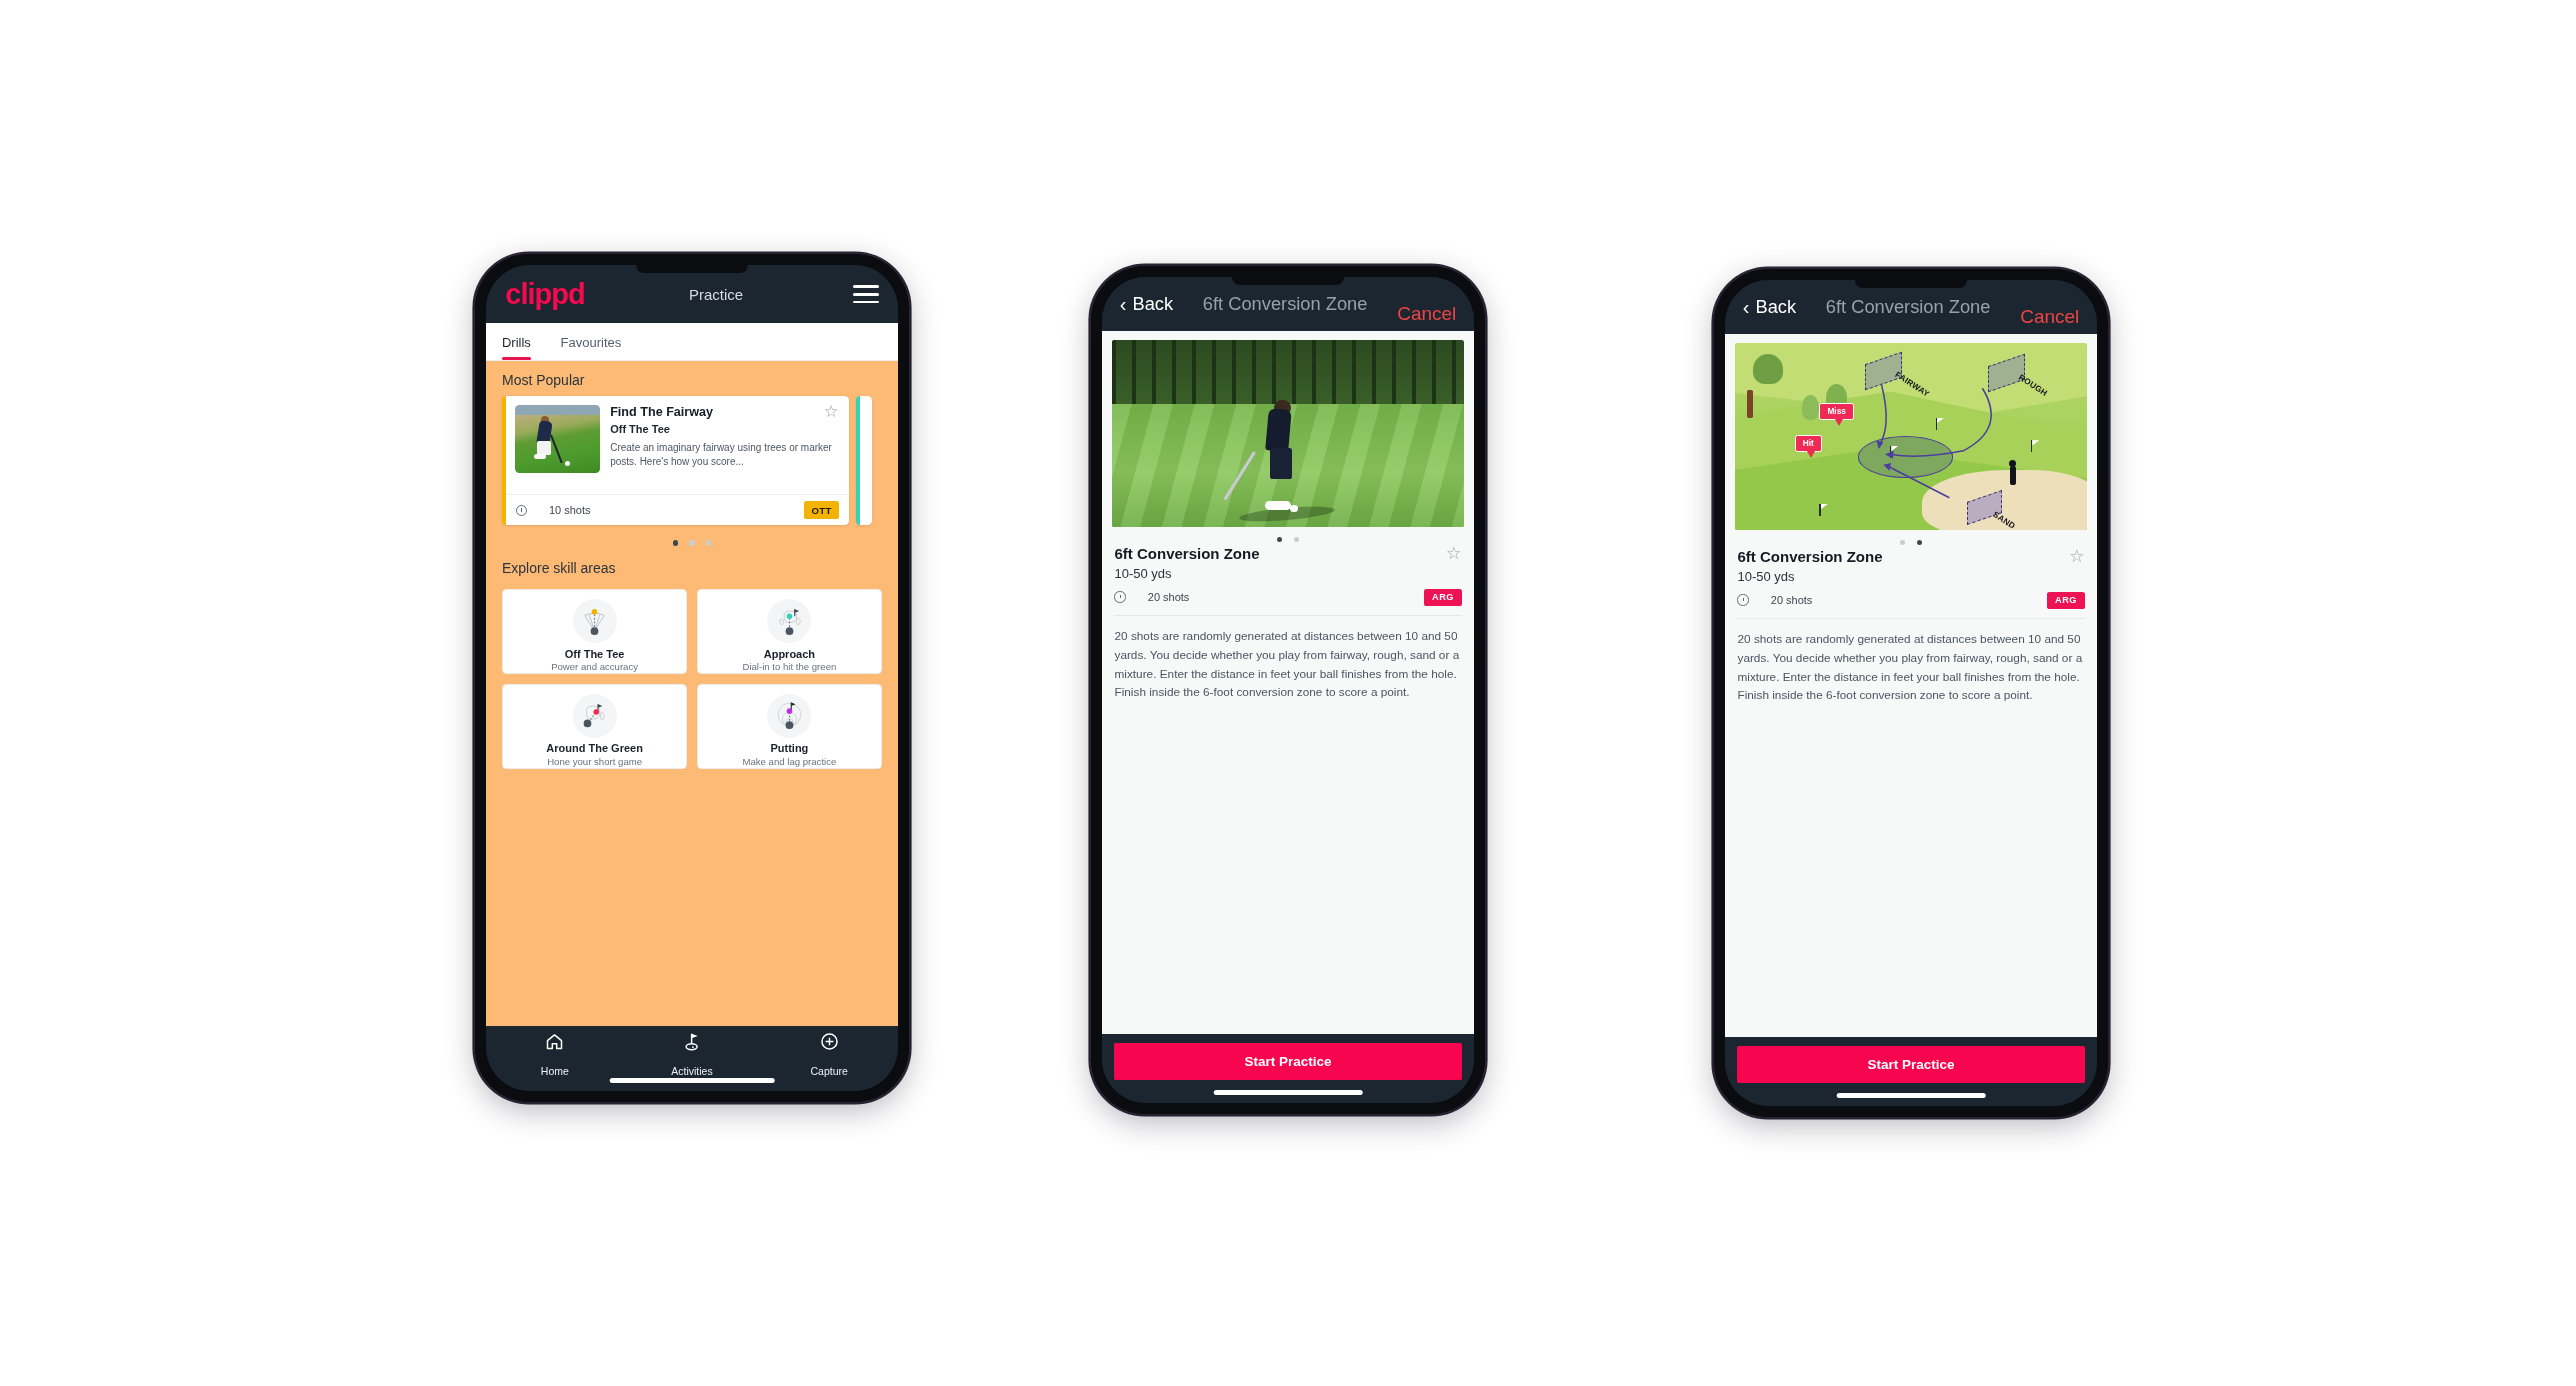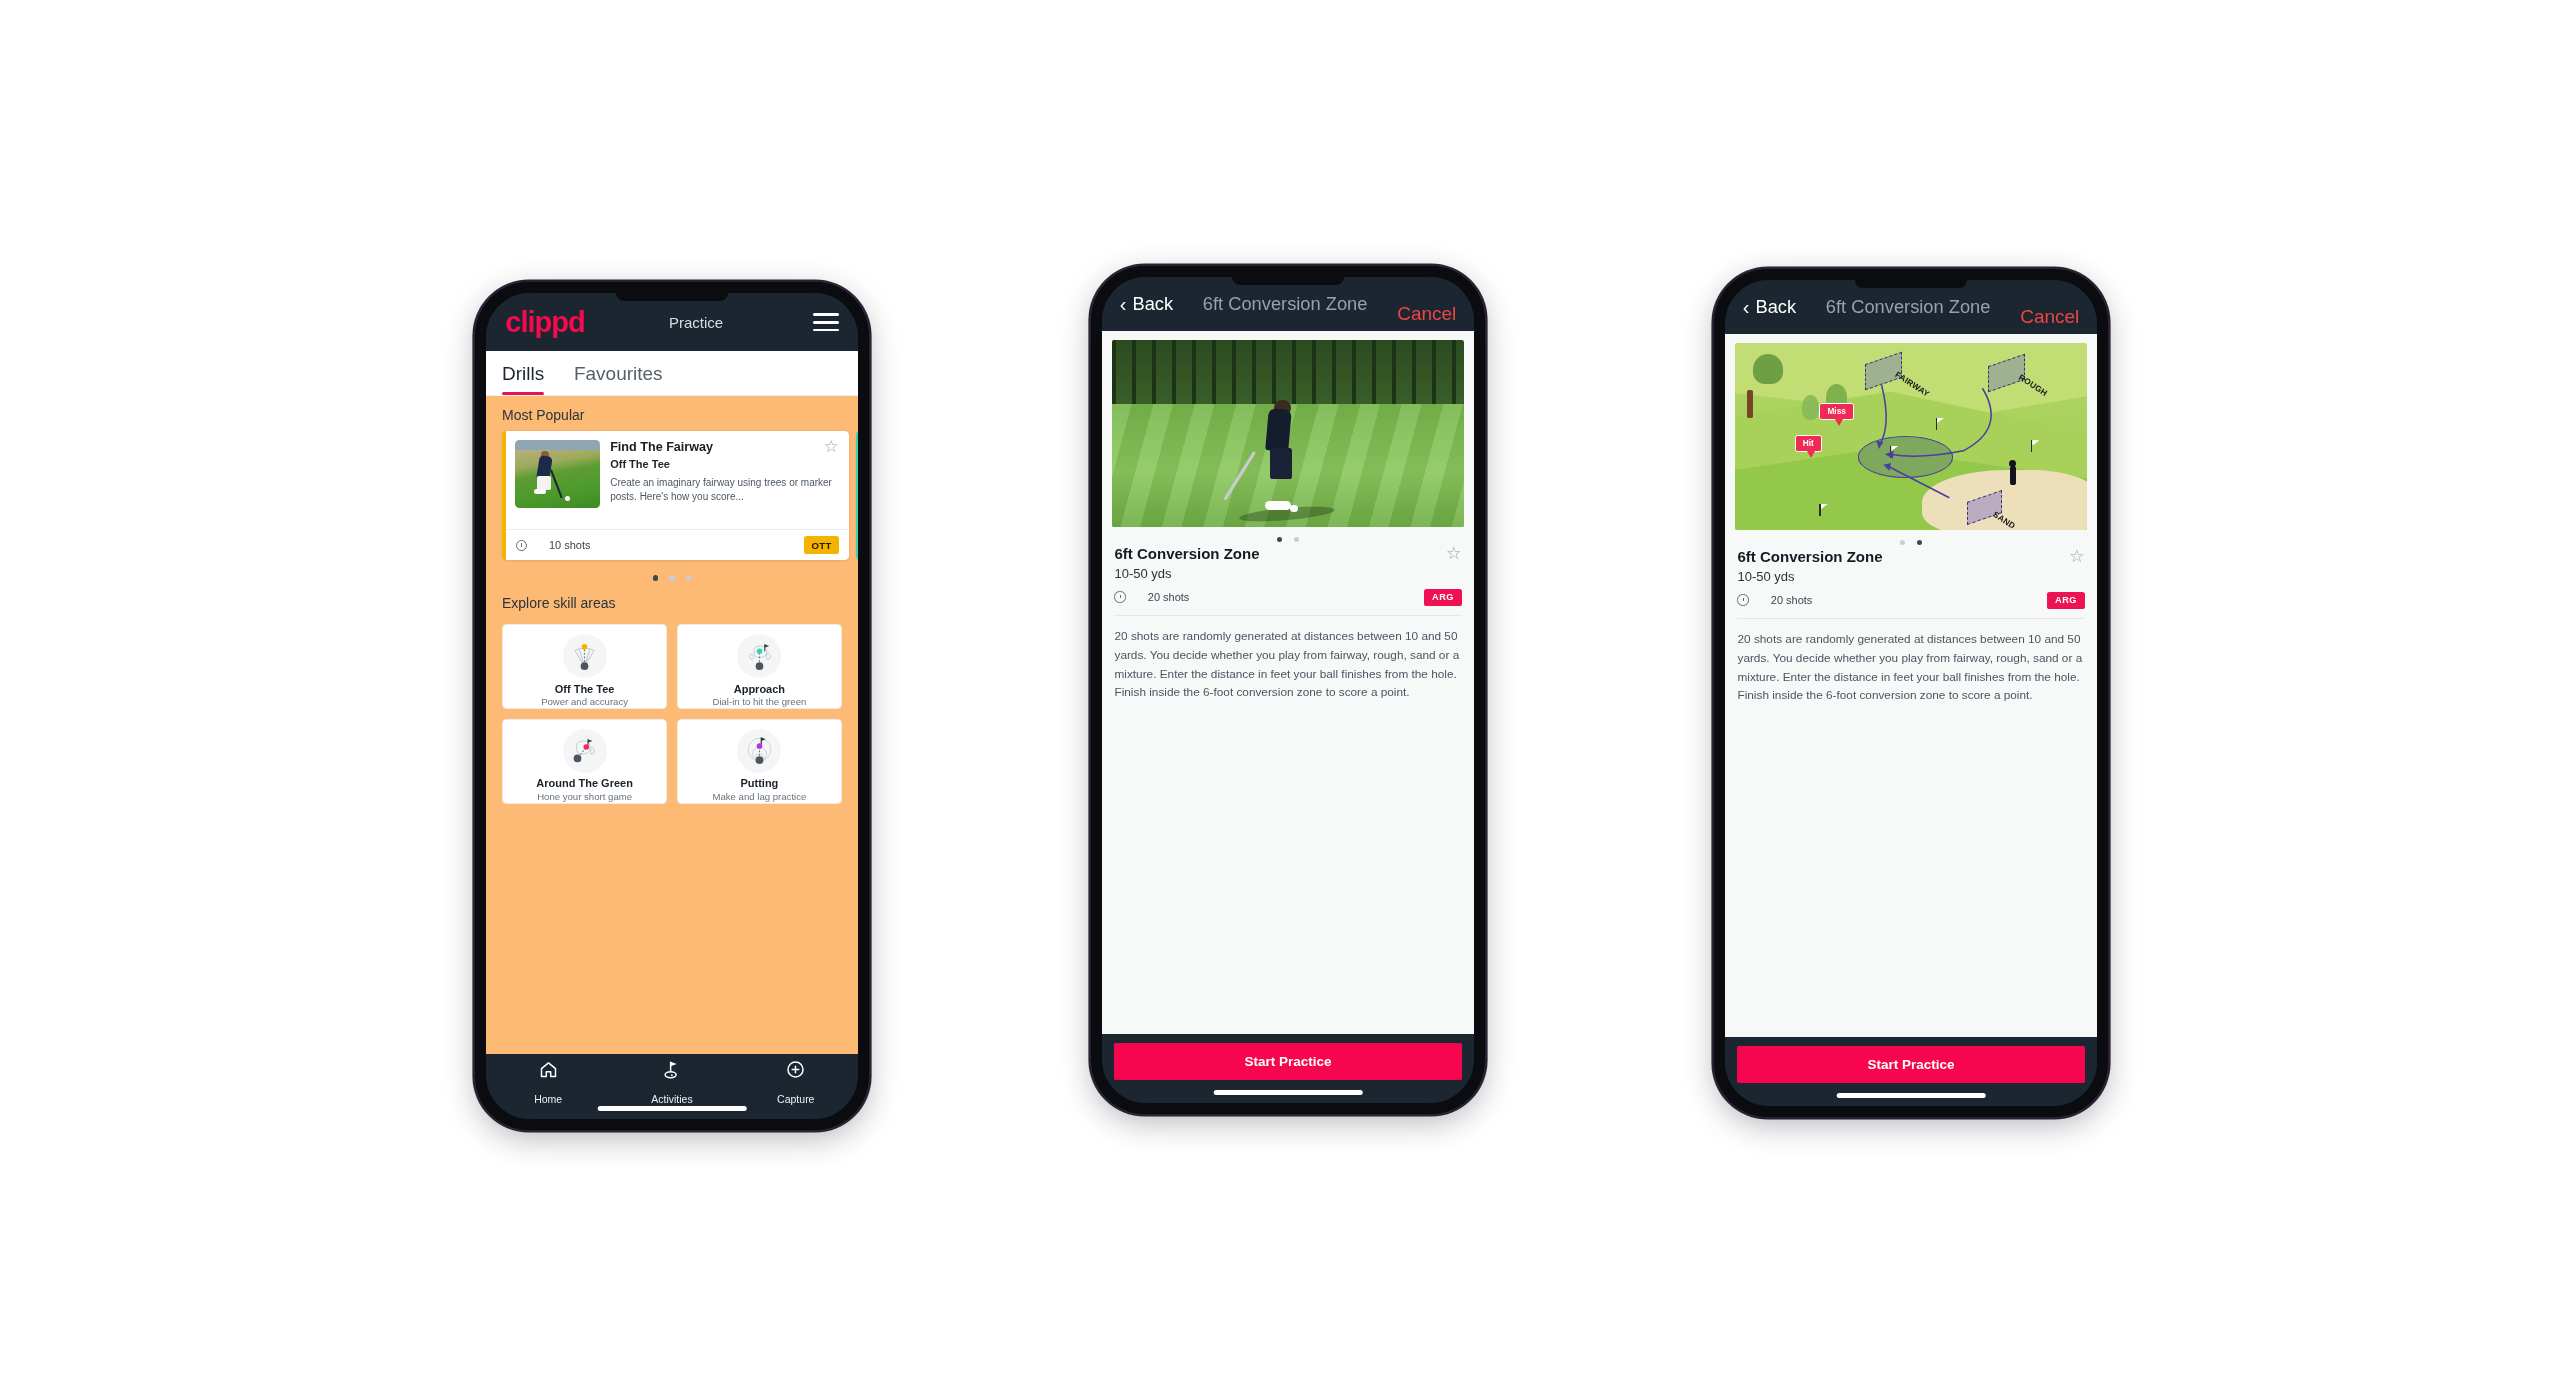--- a/index.html
+++ b/index.html
@@ -39,21 +39,21 @@
   .home-indicator {
     position: absolute; bottom: 7.8px; left: 50%;
     transform: translateX(-50%);
     width: 40%; height: 5.2px;
     background: #ffffff;
     border-radius: 3.5px;
     z-index: 40;
   }
 
   
-  #phone1 { left: 475px; top: 282px; width: 394px; height: 848px; }
+  #phone1 { left: 475px; top: 254px; width: 434px; height: 848px; }
 
   .p1-topbar {
     height: 58px;
     background: #1b2630;
     display: flex; align-items: center;
     padding: 0 19px;
     flex: 0 0 auto;
   }
   .brand {
     color: #f50a4d;
@@ -73,21 +73,21 @@
   .hamburger i { display: block; height: 2.6px; background: #ffffff; border-radius: 1.7px; }
 
   .p1-tabs {
     display: flex;
     background: #ffffff;
     padding: 0 15.7px;
     flex: 0 0 auto;
     border-bottom: 0.9px solid #eceef0;
   }
   .p1-tab {
-    font-size: 19px;
+    font-size: 13px;
     padding: 11.3px 14px 10.5px 0;
     color: #56606b;
     position: relative;
     cursor: pointer;
     margin-right: 15.7px;
   }
   .p1-tab .uline {
     position: absolute; left: 0; right: 14px; bottom: 0;
     height: 3.5px; background: transparent; border-radius: 1.7px;
   }

